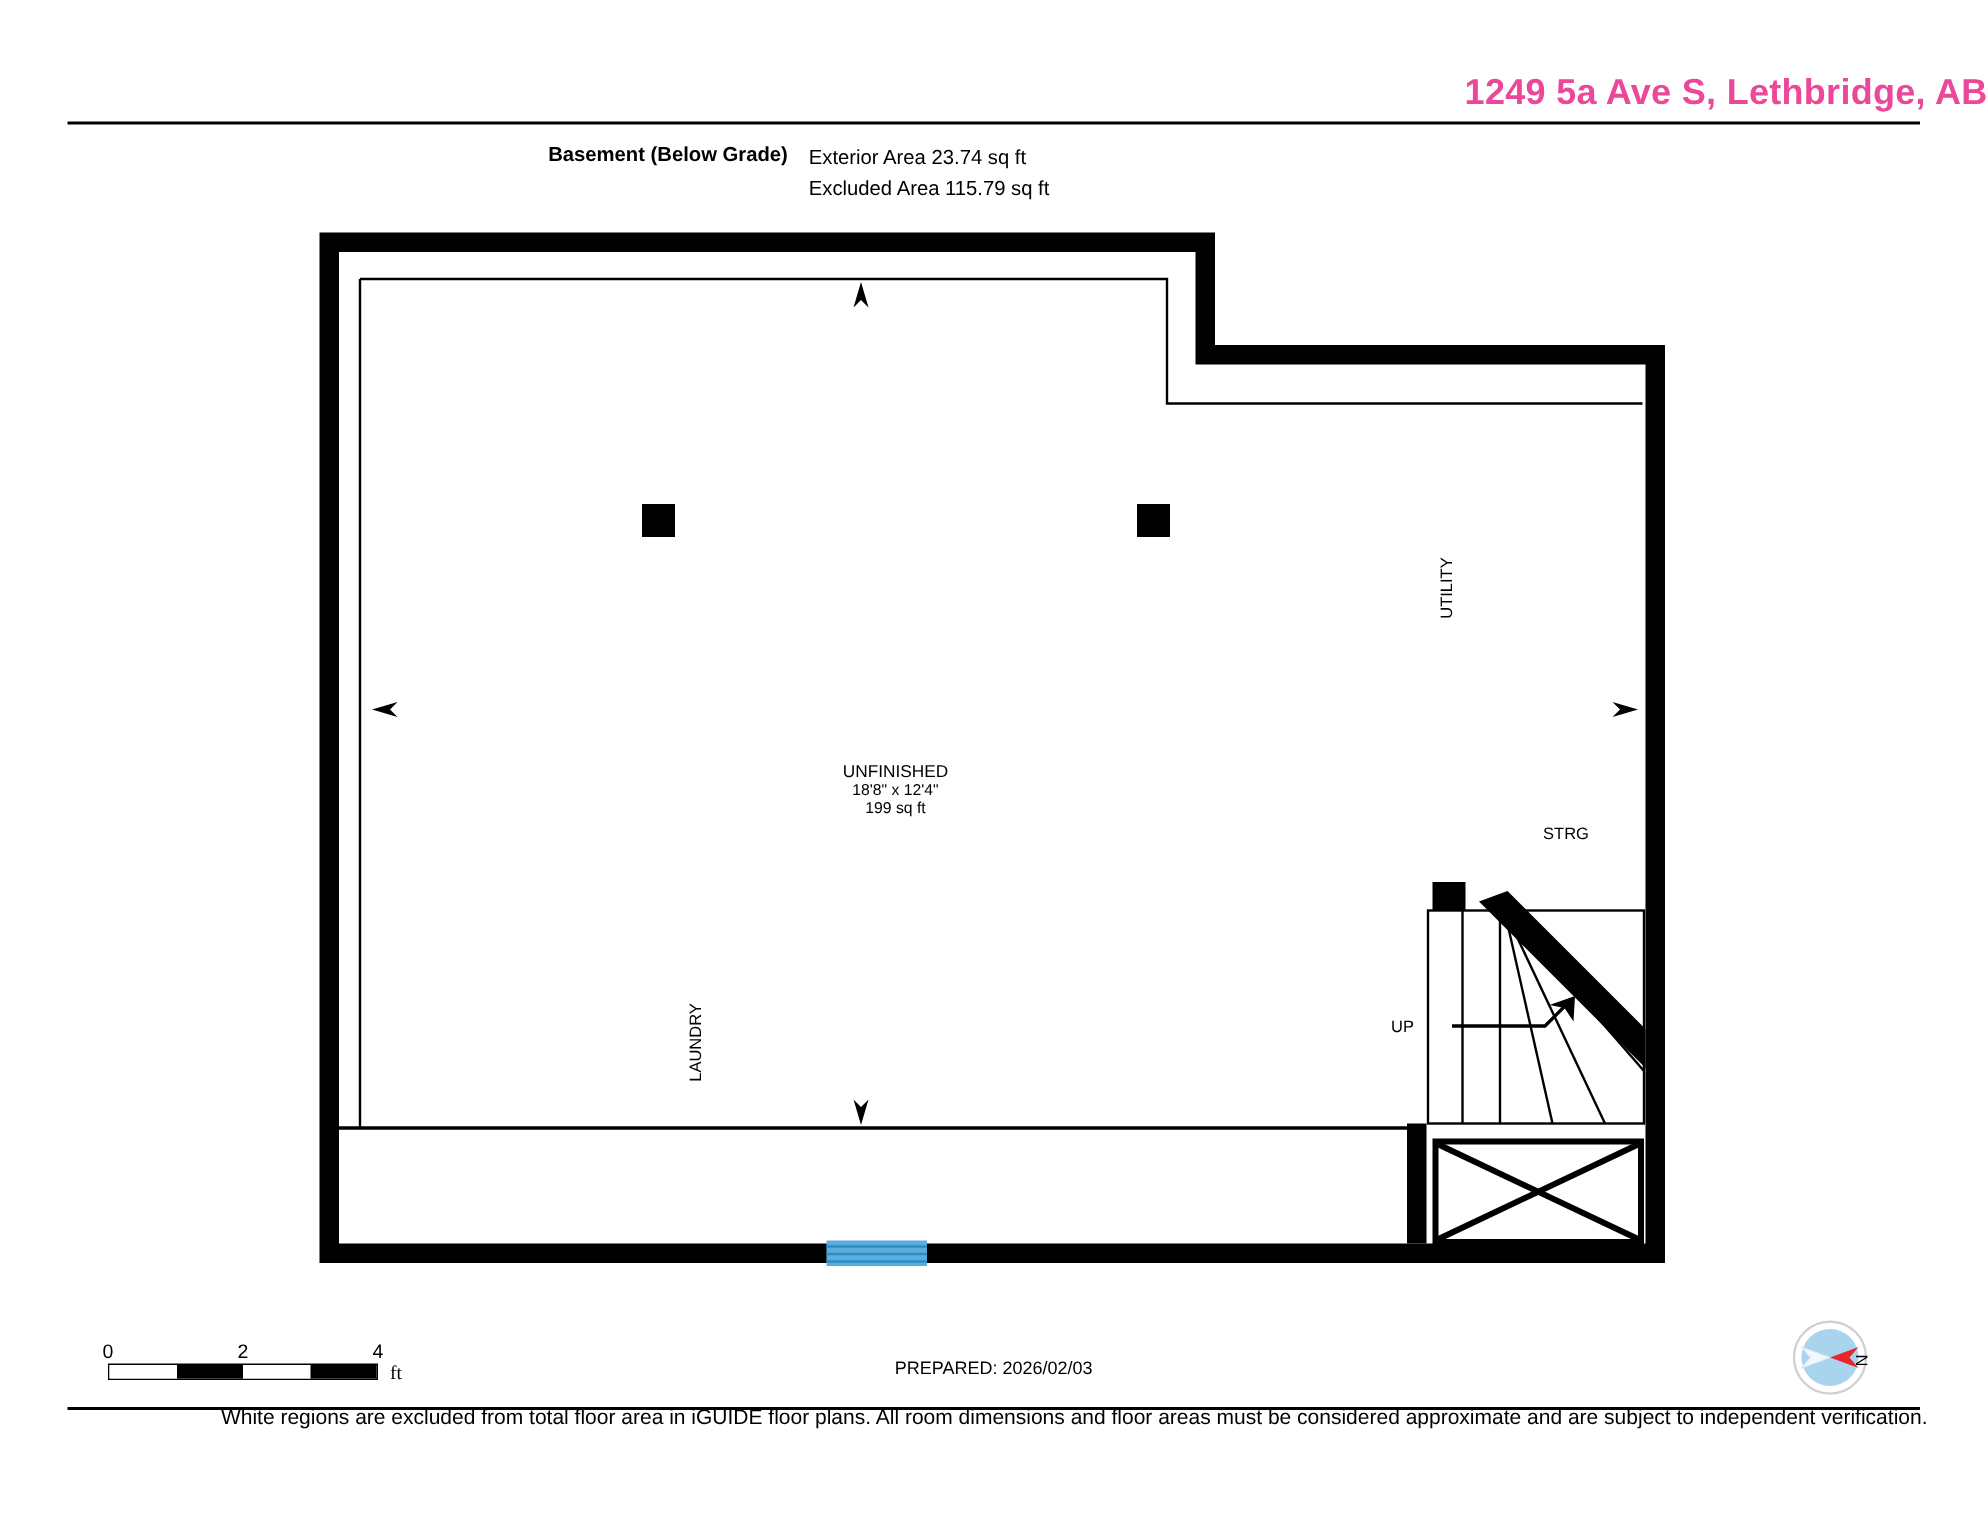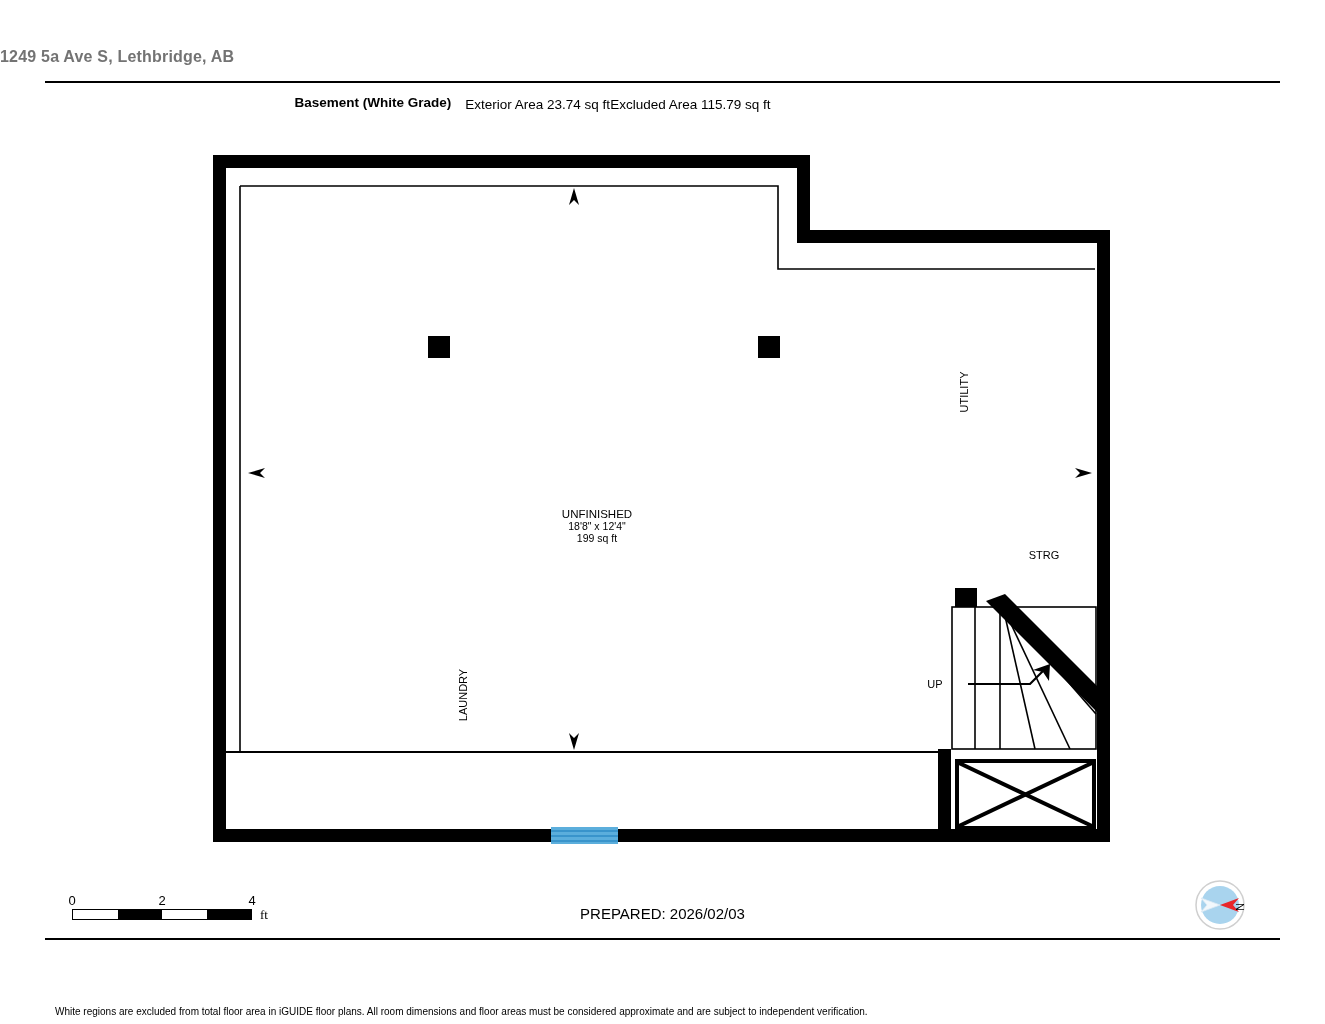--- a/index.html
+++ b/index.html
@@ -15,25 +15,25 @@
     position: relative;
     overflow: hidden;
   }
 
   
   .page-title {
     position: absolute;
     left: 0;
     top: 48px;
     width: 1325px;
-    text-align: left;
-    font-size: 16px;
+    text-align: right;
+    font-size: 24px;
     font-weight: bold;
     letter-spacing: 0.2px;
-    color: #737373;
+    color: #ec4899;
   }
   .rule-top {
     position: absolute;
     left: 45px;
     top: 81px;
     width: 1235px;
     height: 2px;
     background: #000;
   }
   .rule-bottom {
@@ -61,21 +61,21 @@
     transform: translateX(-130px);
   }
   .level-name {
     font-size: 13.5px;
     font-weight: bold;
     white-space: nowrap;
     line-height: 18px;
   }
   .area-lines {
     display: flex;
-    flex-direction: row;
+    flex-direction: column;
   }
   .area-line {
     font-size: 13.5px;
     white-space: nowrap;
     line-height: 21px;
   }
 
   
   #plan {
     position: absolute;
@@ -83,29 +83,30 @@
     top: 0;
   }
 
   
   .prepared {
     position: absolute;
     top: 905px;
     left: 0;
     width: 1325px;
     text-align: center;
-    font-size: 15px;
+    font-size: 12px;
   }
   .disclaimer {
     position: absolute;
-    top: 1004px;
+    top: 936px;
     left: 55px;
     width: 1230px;
-    font-size: 10px;
+    font-size: 14px;
     line-height: 16px;
+    text-align: right;
   }
 
   
   .scalebar {
     position: absolute;
     left: 72px;
     top: 893px;
     width: 200px;
     height: 34px;
   }
@@ -162,21 +163,21 @@
 </style>
 </head>
 <body>
 
 <div class="page-title">1249 5a Ave S, Lethbridge, AB</div>
 
 <div class="rule-top"></div>
 
 <div class="subhead">
   <div class="subhead-inner">
-    <div class="level-name">Basement (White Grade)</div>
+    <div class="level-name">Basement (Below Grade)</div>
     <div class="area-lines">
       <div class="area-line">Exterior Area 23.74 sq ft</div>
       <div class="area-line">Excluded Area 115.79 sq ft</div>
     </div>
   </div>
 </div>
 
 <svg id="plan" width="1325" height="1024" viewBox="0 0 1325 1024">
 
   <path fill="#000000" fill-rule="evenodd" d="M 213,155

